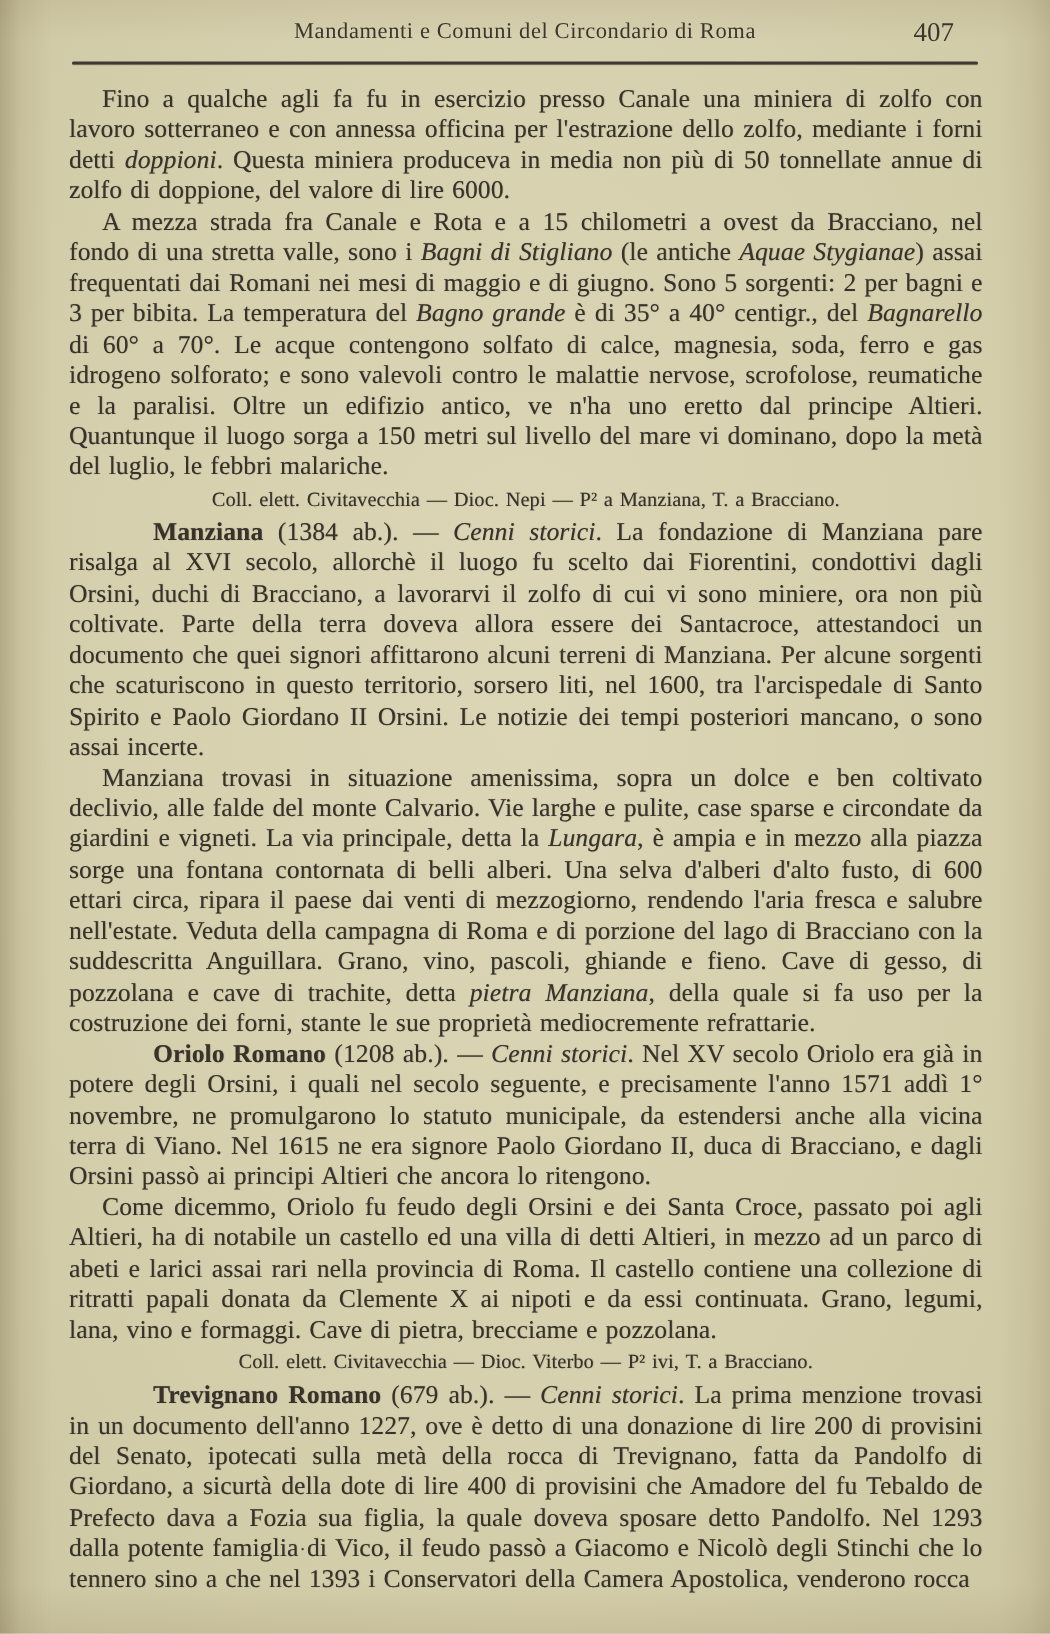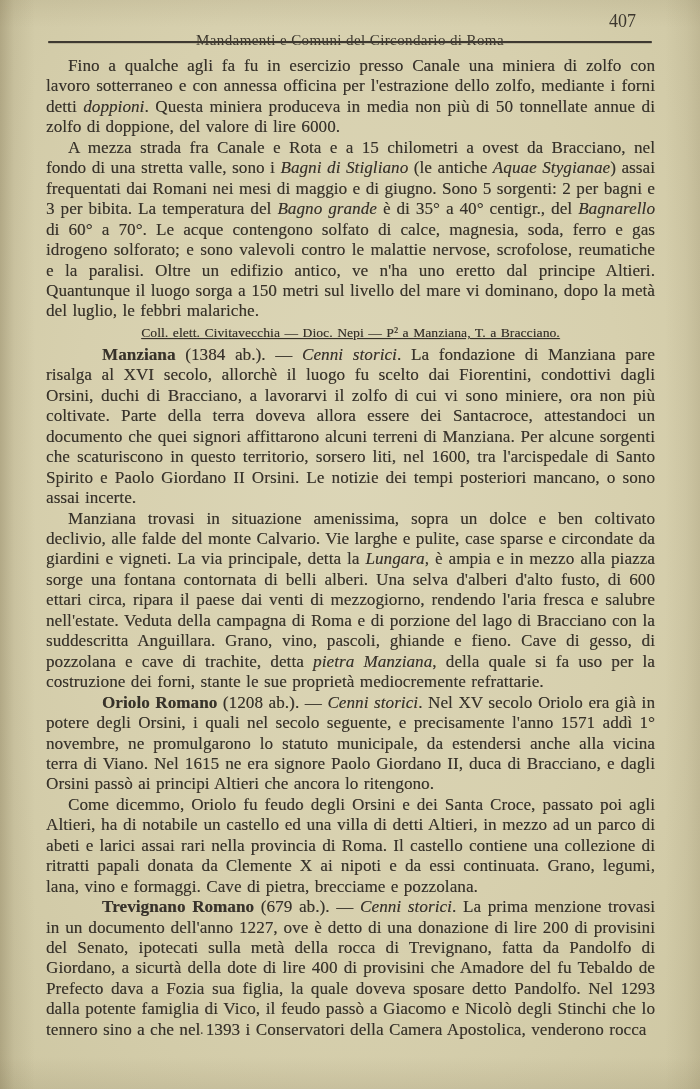--- a/index.html
+++ b/index.html
@@ -23,21 +23,20 @@
     top: 13px; left: 48px; right: 48px;
     height: 20px;
   }
   .running-head .title {
     position: absolute;
     left: 0; right: 0;
     text-align: center;
     font-size: 15px;
     letter-spacing: 0.4px;
     color: #3c372e;
-    margin-top: 19px;
   }
   .running-head .folio {
     position: absolute;
     right: 16px; top: -2px;
     font-size: 18px;
     color: #3c372e;
   }
   .head-rule {
     position: absolute;
     top: 41px; left: 48px;
@@ -57,21 +56,20 @@
     word-spacing: 1px;
     text-shadow: 0.3px 0.3px 0.6px rgba(48,43,35,0.45);
   }
   .text-block p { margin: 0; text-indent: 22px; }
   .colophon {
     text-align: center;
     text-indent: 0 !important;
     font-size: 13.5px;
     line-height: 20px;
     padding: 1px 0 2px 0;
-    text-decoration: underline;
   }
   .i { font-style: italic; }
   .b { font-weight: bold; margin-left: 34px; }
   .artifact-dot {
     position: absolute;
     left: 200px; top: 1022px;
     font-size: 14px;
     color: #4a4437;
   }
 </style>
@@ -88,18 +86,19 @@
   <div class="head-rule"></div>
 
   <div class="text-block">
     <p><span>Fino a qualche agli fa fu in esercizio presso Canale una miniera di zolfo con lavoro sotterraneo e con annessa officina per l'estrazione dello zolfo, mediante i forni detti </span><span class="i">doppioni</span><span>. Questa miniera produceva in media non più di 50 tonnellate annue di zolfo di doppione, del valore di lire 6000.</span></p>
     <p><span>A mezza strada fra Canale e Rota e a 15 chilometri a ovest da Bracciano, nel fondo di una stretta valle, sono i </span><span class="i">Bagni di Stigliano</span><span> (le antiche </span><span class="i">Aquae Stygianae</span><span>) assai frequentati dai Romani nei mesi di maggio e di giugno. Sono 5 sorgenti: 2 per bagni e 3 per bibita. La temperatura del </span><span class="i">Bagno grande</span><span> è di 35° a 40° centigr., del </span><span class="i">Bagnarello</span><span> di 60° a 70°. Le acque contengono solfato di calce, magnesia, soda, ferro e gas idrogeno solforato; e sono valevoli contro le malattie nervose, scrofolose, reumatiche e la paralisi. Oltre un edifizio antico, ve n'ha uno eretto dal principe Altieri. Quantunque il luogo sorga a 150 metri sul livello del mare vi dominano, dopo la metà del luglio, le febbri malariche.</span></p>
     <p class="colophon">Coll. elett. Civitavecchia — Dioc. Nepi — P² a Manziana, T. a Bracciano.</p>
     <p><span class="b">Manziana</span><span> (1384 ab.). — </span><span class="i">Cenni storici</span><span>. La fondazione di Manziana pare risalga al XVI secolo, allorchè il luogo fu scelto dai Fiorentini, condottivi dagli Orsini, duchi di Bracciano, a lavorarvi il zolfo di cui vi sono miniere, ora non più coltivate. Parte della terra doveva allora essere dei Santacroce, attestandoci un documento che quei signori affittarono alcuni terreni di Manziana. Per alcune sorgenti che scaturiscono in questo territorio, sorsero liti, nel 1600, tra l'arcispedale di Santo Spirito e Paolo Giordano II Orsini. Le notizie dei tempi posteriori mancano, o sono assai incerte.</span></p>
     <p><span>Manziana trovasi in situazione amenissima, sopra un dolce e ben coltivato declivio, alle falde del monte Calvario. Vie larghe e pulite, case sparse e circondate da giardini e vigneti. La via principale, detta la </span><span class="i">Lungara</span><span>, è ampia e in mezzo alla piazza sorge una fontana contornata di belli alberi. Una selva d'alberi d'alto fusto, di 600 ettari circa, ripara il paese dai venti di mezzogiorno, rendendo l'aria fresca e salubre nell'estate. Veduta della campagna di Roma e di porzione del lago di Bracciano con la suddescritta Anguillara. Grano, vino, pascoli, ghiande e fieno. Cave di gesso, di pozzolana e cave di trachite, detta </span><span class="i">pietra Manziana</span><span>, della quale si fa uso per la costruzione dei forni, stante le sue proprietà mediocremente refrattarie.</span></p>
     <p><span class="b">Oriolo Romano</span><span> (1208 ab.). — </span><span class="i">Cenni storici</span><span>. Nel XV secolo Oriolo era già in potere degli Orsini, i quali nel secolo seguente, e precisamente l'anno 1571 addì 1° novembre, ne promulgarono lo statuto municipale, da estendersi anche alla vicina terra di Viano. Nel 1615 ne era signore Paolo Giordano II, duca di Bracciano, e dagli Orsini passò ai principi Altieri che ancora lo ritengono.</span></p>
     <p><span>Come dicemmo, Oriolo fu feudo degli Orsini e dei Santa Croce, passato poi agli Altieri, ha di notabile un castello ed una villa di detti Altieri, in mezzo ad un parco di abeti e larici assai rari nella provincia di Roma. Il castello contiene una collezione di ritratti papali donata da Clemente X ai nipoti e da essi continuata. Grano, legumi, lana, vino e formaggi. Cave di pietra, brecciame e pozzolana.</span></p>
+    <p class="colophon">Coll. elett. Civitavecchia — Dioc. Viterbo — P² ivi, T. a Bracciano.</p>
     <p><span class="b">Trevignano Romano</span><span> (679 ab.). — </span><span class="i">Cenni storici</span><span>. La prima menzione trovasi in un documento dell'anno 1227, ove è detto di una donazione di lire 200 di provisini del Senato, ipotecati sulla metà della rocca di Trevignano, fatta da Pandolfo di Giordano, a sicurtà della dote di lire 400 di provisini che Amadore del fu Tebaldo de Prefecto dava a Fozia sua figlia, la quale doveva sposare detto Pandolfo. Nel 1293 dalla potente famiglia di Vico, il feudo passò a Giacomo e Nicolò degli Stinchi che lo tennero sino a che nel 1393 i Conservatori della Camera Apostolica, venderono rocca</span></p>
   </div>
 
   <div class="artifact-dot">.</div>
 
 </div>
 
 </body></html>

